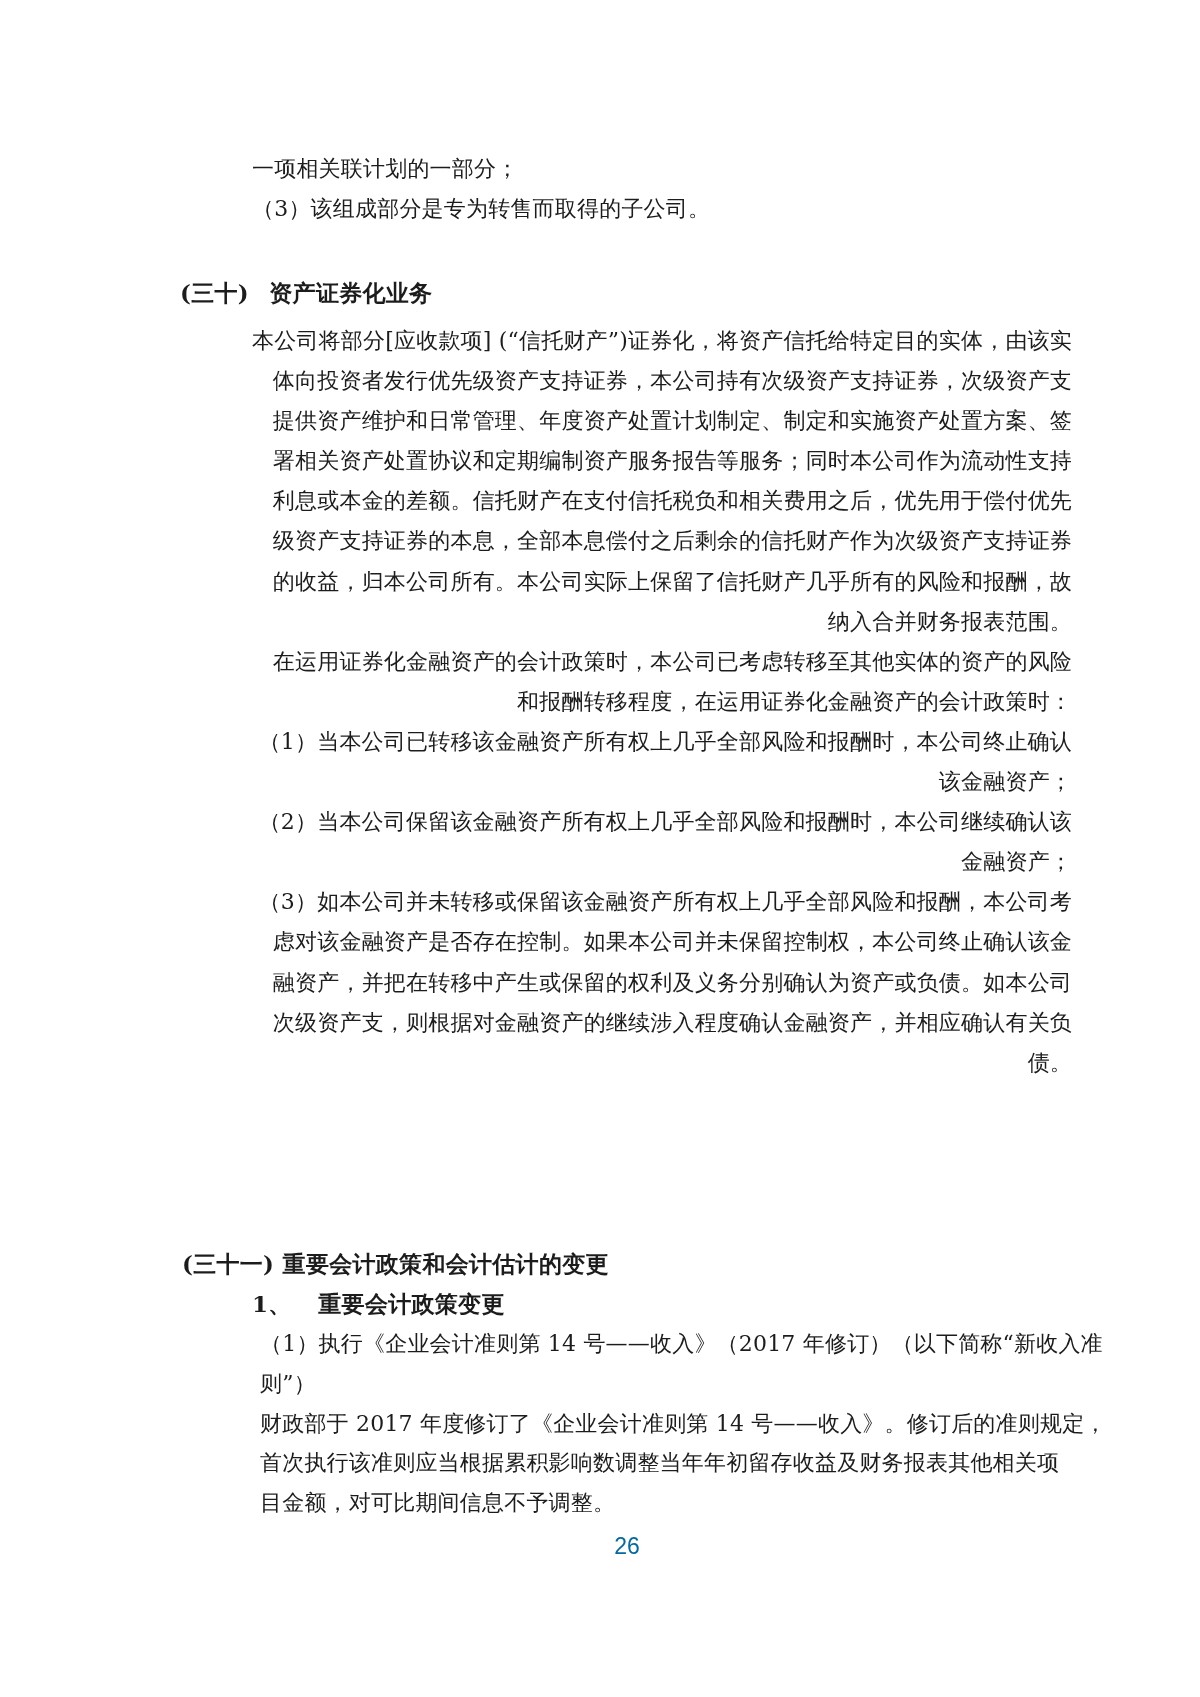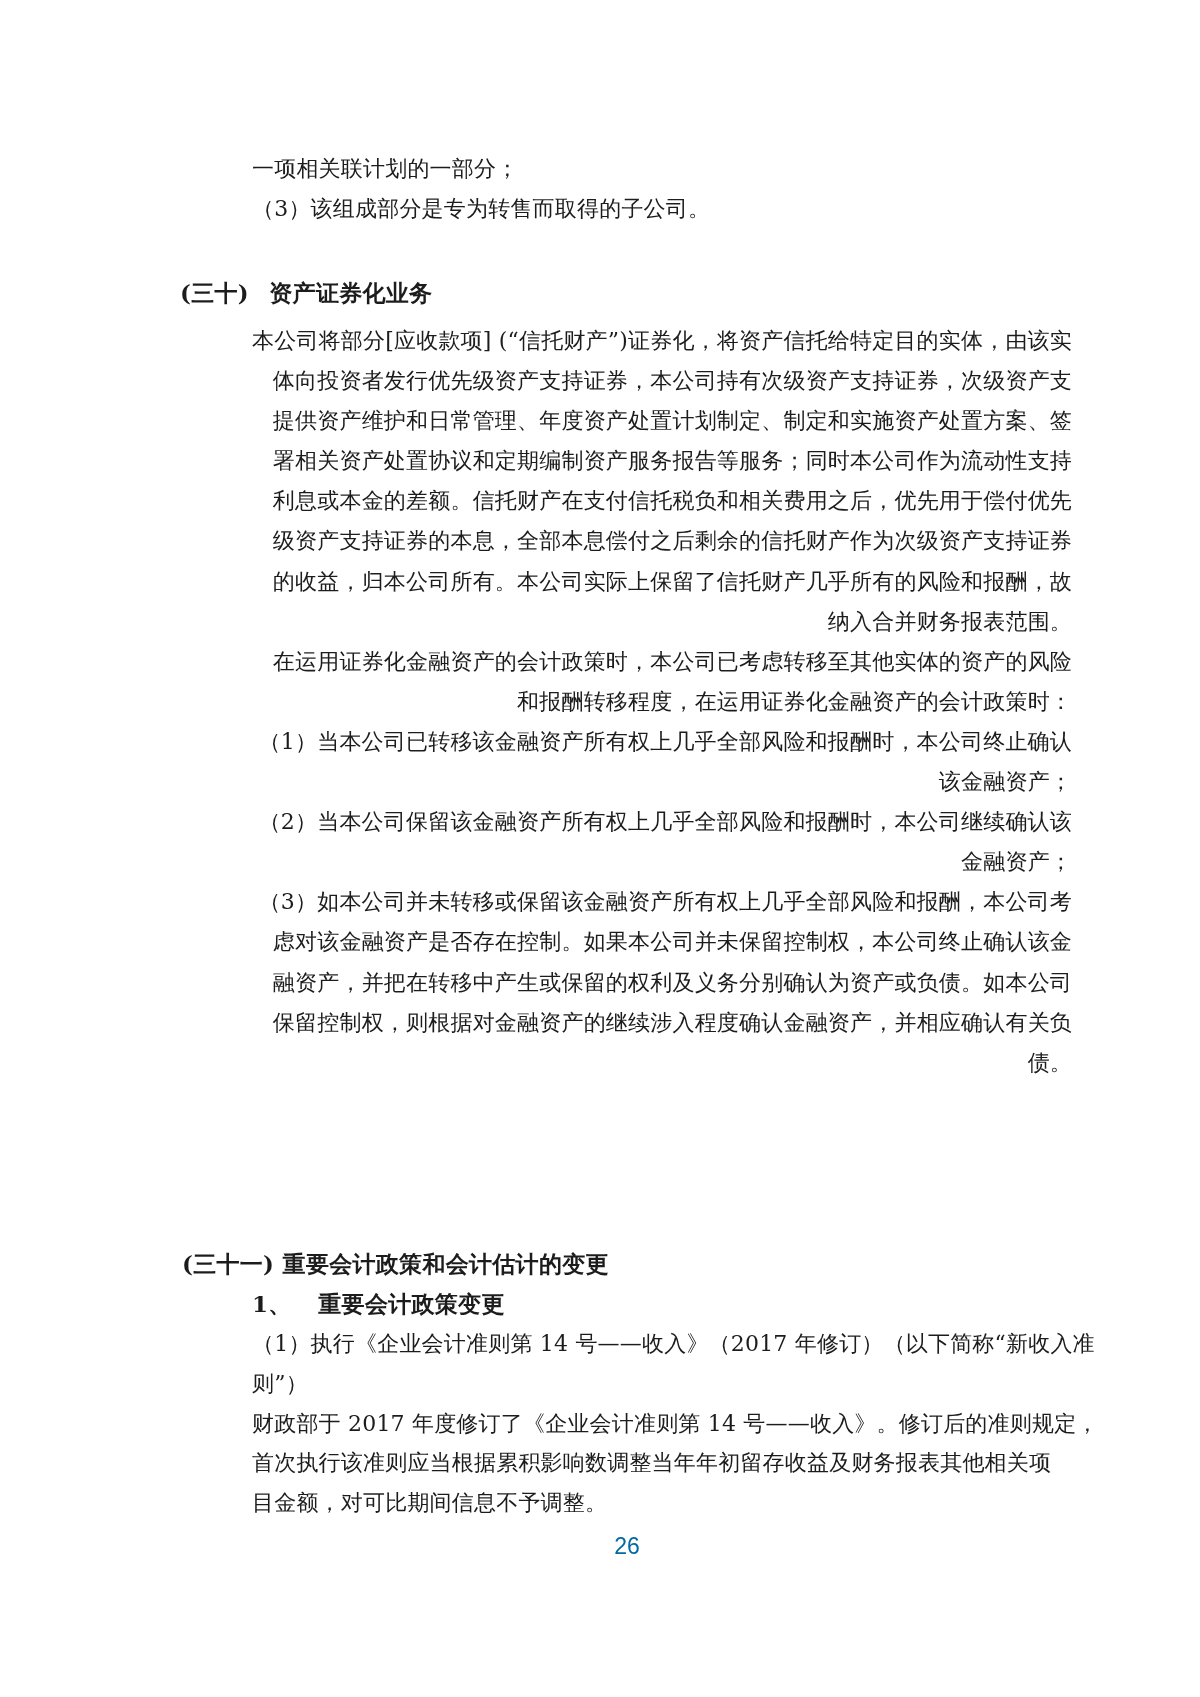--- a/index.html
+++ b/index.html
@@ -80,35 +80,35 @@
     <div class="ln">纳入合并财务报表范围。</div>
     <div class="ln">在运用证券化金融资产的会计政策时，本公司已考虑转移至其他实体的资产的风险</div>
     <div class="ln">和报酬转移程度，在运用证券化金融资产的会计政策时：</div>
     <div class="ln">（1）当本公司已转移该金融资产所有权上几乎全部风险和报酬时，本公司终止确认</div>
     <div class="ln">该金融资产；</div>
     <div class="ln">（2）当本公司保留该金融资产所有权上几乎全部风险和报酬时，本公司继续确认该</div>
     <div class="ln">金融资产；</div>
     <div class="ln">（3）如本公司并未转移或保留该金融资产所有权上几乎全部风险和报酬，本公司考</div>
     <div class="ln">虑对该金融资产是否存在控制。如果本公司并未保留控制权，本公司终止确认该金</div>
     <div class="ln">融资产，并把在转移中产生或保留的权利及义务分别确认为资产或负债。如本公司</div>
-    <div class="ln">保留控制权，则根据对金融资产的继续涉入程度确认金融资产，并相应确认有关负</div>
+    <div class="ln">次级资产支，则根据对金融资产的继续涉入程度确认金融资产，并相应确认有关负</div>
     <div class="ln">债。</div>
   </div>
 
   <div class="blk heading" style="left:182px;top:1249px;">
     <span class="hlabel">(三十一)</span>
     <span class="htitle">重要会计政策和会计估计的变更</span>
   </div>
 
   <div class="blk subheading" style="left:252px;top:1289px;">
     <span class="num">1、</span>
     <span>重要会计政策变更</span>
   </div>
 
-  <div class="blk bottom-lines" style="left:252px;top:1324px;">
+  <div class="blk bottom-lines" style="left:260px;top:1324px;">
     <div class="ln">（1）执行《企业会计准则第 14 号——收入》（2017 年修订）（以下简称“新收入准</div>
     <div class="ln">则”）</div>
     <div class="ln">财政部于 2017 年度修订了《企业会计准则第 14 号——收入》。修订后的准则规定，</div>
     <div class="ln">首次执行该准则应当根据累积影响数调整当年年初留存收益及财务报表其他相关项</div>
     <div class="ln">目金额，对可比期间信息不予调整。</div>
   </div>
 
   <div class="blk pagenum" style="left:557px;top:1533px;">26</div>
 
 </div>

